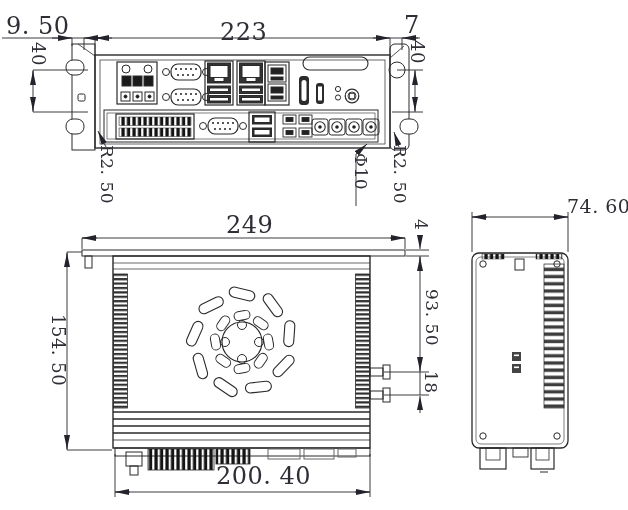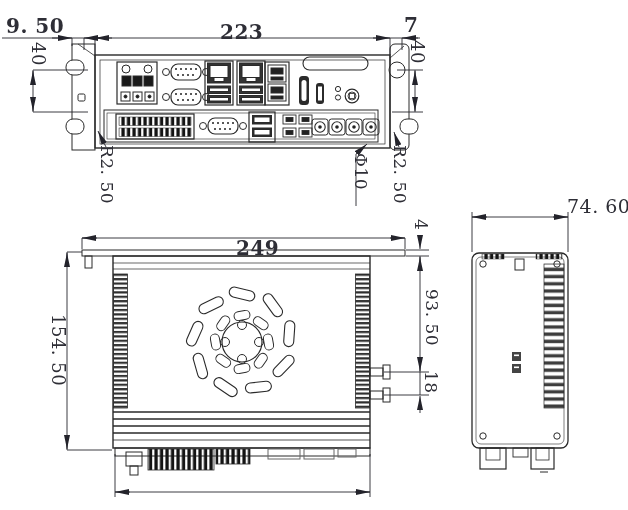--- a/index.html
+++ b/index.html
@@ -1,21 +1,21 @@
 <!DOCTYPE html>
 <html><head>
 <meta charset="utf-8">
 <style>
   html,body{margin:0;padding:0;background:#e8e8e8;}
   .sheet{position:relative;width:628px;height:510px;background:#ffffff;overflow:hidden;
          font-family:"DejaVu Serif","Liberation Serif",serif;}
   .sheet svg{position:absolute;left:0;top:0;}
   .dim{position:absolute;color:#2e2e36;white-space:nowrap;letter-spacing:.5px;
        font-size:18px;line-height:20px;}
-  .dim.big{font-size:20px;font-weight:bold;}
+  .dim.big{font-size:24px;}
   .vert{transform-origin:0 0;transform:rotate(90deg);}
 </style>
 </head>
 <body>
 
 <div class="sheet">
 
 <svg width="628" height="510" viewBox="0 0 628 510">
   <defs>
     <marker id="ar" markerUnits="userSpaceOnUse" markerWidth="14" markerHeight="6" refX="14" refY="3" orient="auto">
@@ -357,20 +357,21 @@
 
   <span class="dim big" style="left:6px;top:16px;">9. 50</span>
   <span class="dim big" style="left:220px;top:15px;margin-top:7px;">223</span>
   <span class="dim big" style="left:404px;top:15px;">7</span>
   <span class="dim vert" style="left:48px;top:42px;">40</span>
   <span class="dim vert" style="left:427px;top:40px;">40</span>
   <span class="dim vert" style="left:117px;top:145px;font-size:17px;">R2. 50</span>
   <span class="dim vert" style="left:371px;top:153px;font-size:17px;">Φ10</span>
   <span class="dim vert" style="left:410px;top:145px;font-size:17px;">R2. 50</span>
 
-  <span class="dim big" style="left:236px;top:215px;margin-top:23px;">249</span>
+  <span class="dim big" style="left:226px;top:215px;">249</span>
   <span class="dim vert" style="left:431px;top:219px;font-size:17px;">4</span>
   <span class="dim vert" style="left:442px;top:289px;font-size:17px;">93. 50</span>
   <span class="dim vert" style="left:441px;top:371px;font-size:17px;">18</span>
   <span class="dim vert" style="left:68px;top:314px;">154. 50</span>
+  <span class="dim big" style="left:216px;top:466px;">200. 40</span>
 
   <span class="dim" style="left:567px;top:196px;font-size:19px;">74. 60</span>
 </div>
 
 </body></html>

